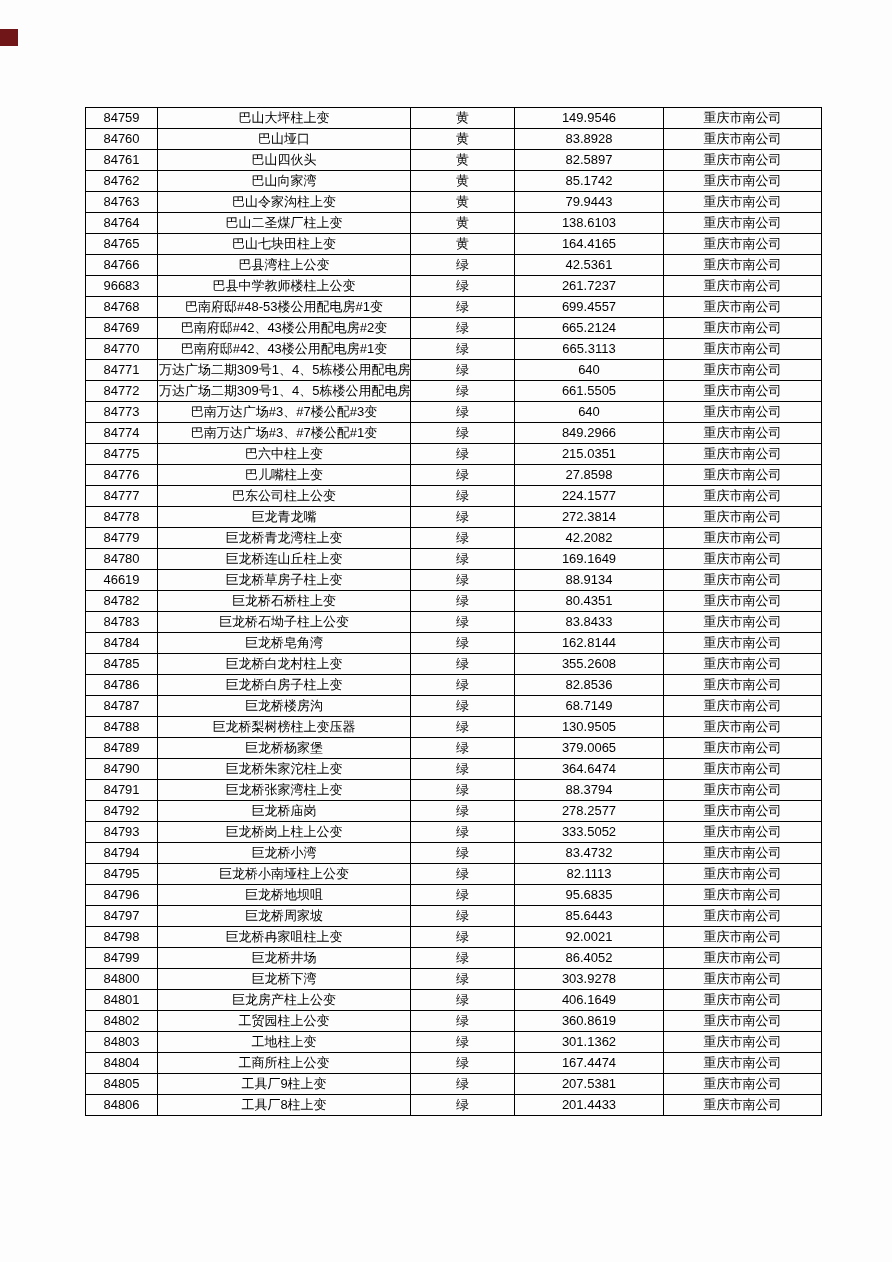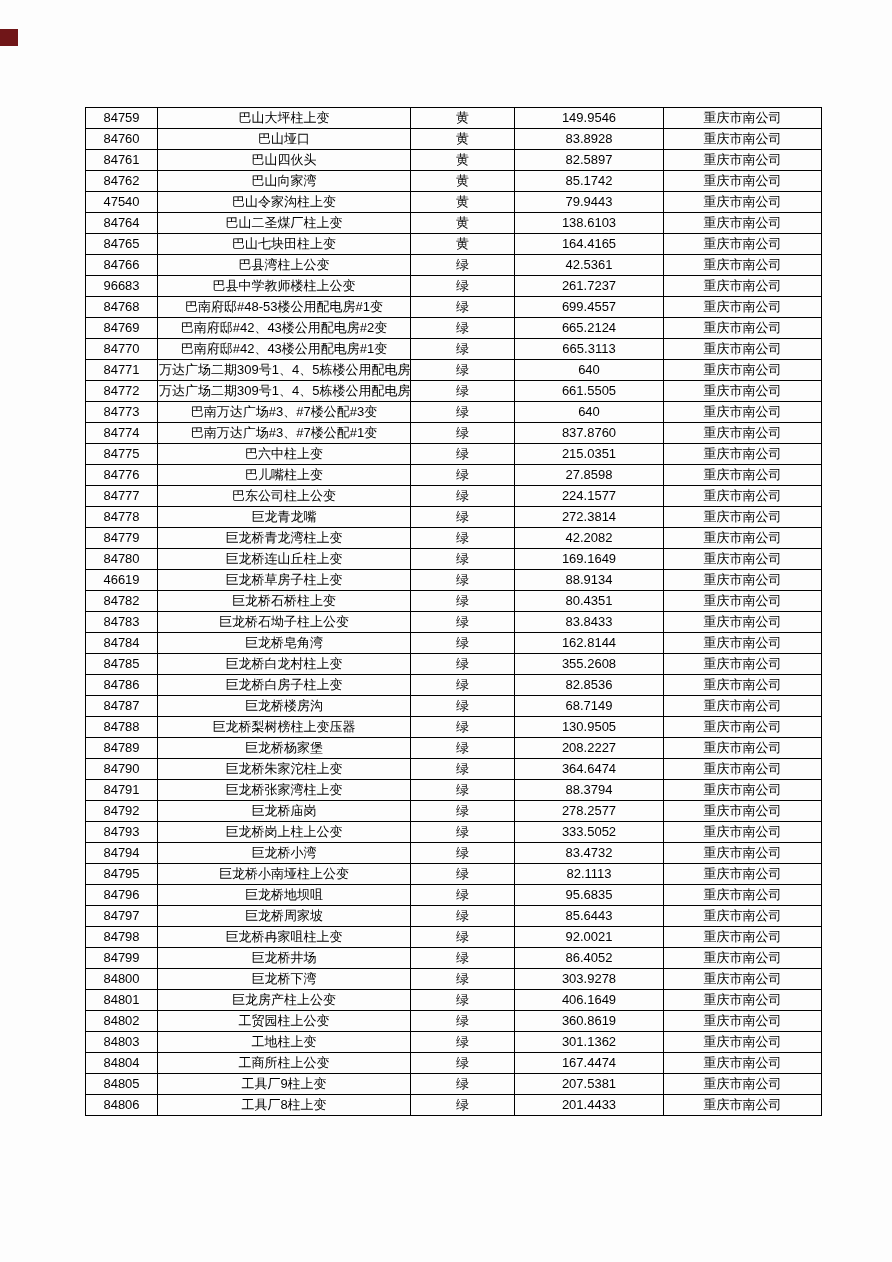--- a/index.html
+++ b/index.html
@@ -78,21 +78,21 @@
           <td class="col-company">重庆市南公司</td>
         </tr>
         <tr>
           <td class="col-id">84762</td>
           <td class="col-name">巴山向家湾</td>
           <td class="col-status">黄</td>
           <td class="col-value">85.1742</td>
           <td class="col-company">重庆市南公司</td>
         </tr>
         <tr>
-          <td class="col-id">47540</td>
+          <td class="col-id">84763</td>
           <td class="col-name">巴山令家沟柱上变</td>
           <td class="col-status">黄</td>
           <td class="col-value">79.9443</td>
           <td class="col-company">重庆市南公司</td>
         </tr>
         <tr>
           <td class="col-id">84764</td>
           <td class="col-name">巴山二圣煤厂柱上变</td>
           <td class="col-status">黄</td>
           <td class="col-value">138.6103</td>
@@ -158,21 +158,21 @@
           <td class="col-id">84773</td>
           <td class="col-name">巴南万达广场#3、#7楼公配#3变</td>
           <td class="col-status">绿</td>
           <td class="col-value">640</td>
           <td class="col-company">重庆市南公司</td>
         </tr>
         <tr>
           <td class="col-id">84774</td>
           <td class="col-name">巴南万达广场#3、#7楼公配#1变</td>
           <td class="col-status">绿</td>
-          <td class="col-value">837.8760</td>
+          <td class="col-value">849.2966</td>
           <td class="col-company">重庆市南公司</td>
         </tr>
         <tr>
           <td class="col-id">84775</td>
           <td class="col-name">巴六中柱上变</td>
           <td class="col-status">绿</td>
           <td class="col-value">215.0351</td>
           <td class="col-company">重庆市南公司</td>
         </tr>
         <tr>
@@ -263,21 +263,21 @@
           <td class="col-id">84788</td>
           <td class="col-name">巨龙桥梨树榜柱上变压器</td>
           <td class="col-status">绿</td>
           <td class="col-value">130.9505</td>
           <td class="col-company">重庆市南公司</td>
         </tr>
         <tr>
           <td class="col-id">84789</td>
           <td class="col-name">巨龙桥杨家堡</td>
           <td class="col-status">绿</td>
-          <td class="col-value">208.2227</td>
+          <td class="col-value">379.0065</td>
           <td class="col-company">重庆市南公司</td>
         </tr>
         <tr>
           <td class="col-id">84790</td>
           <td class="col-name">巨龙桥朱家沱柱上变</td>
           <td class="col-status">绿</td>
           <td class="col-value">364.6474</td>
           <td class="col-company">重庆市南公司</td>
         </tr>
         <tr>

